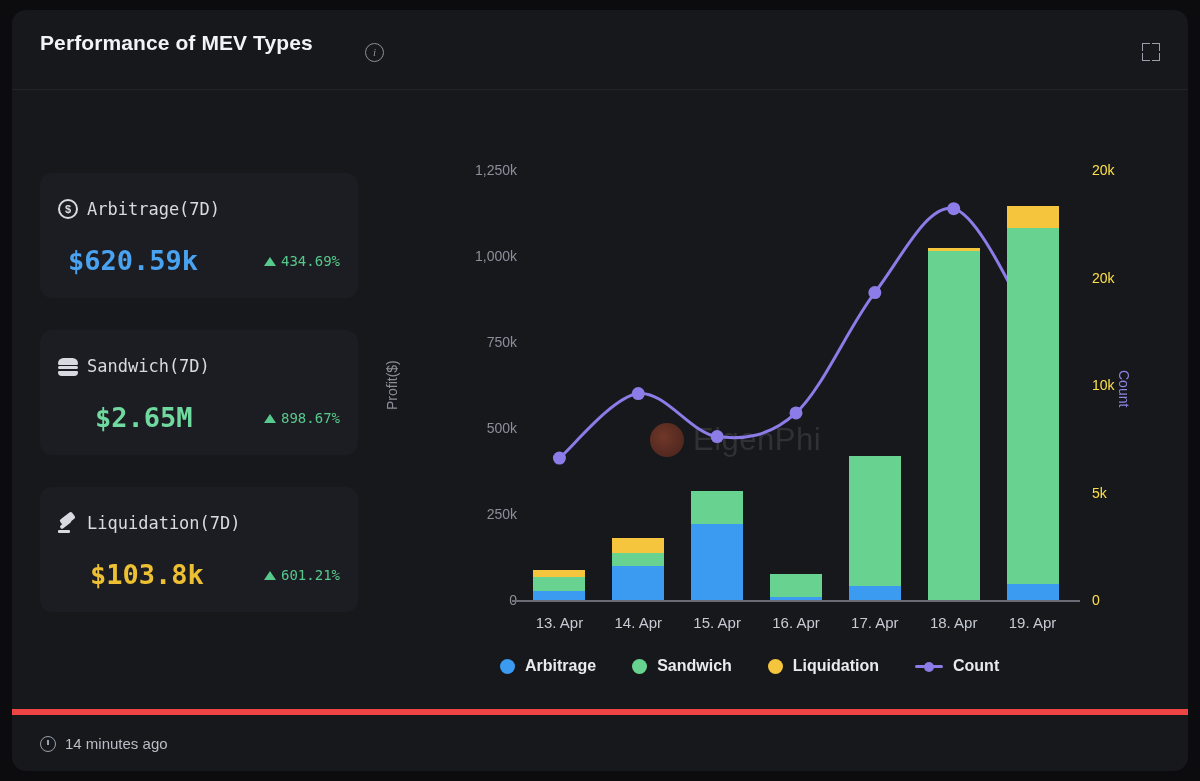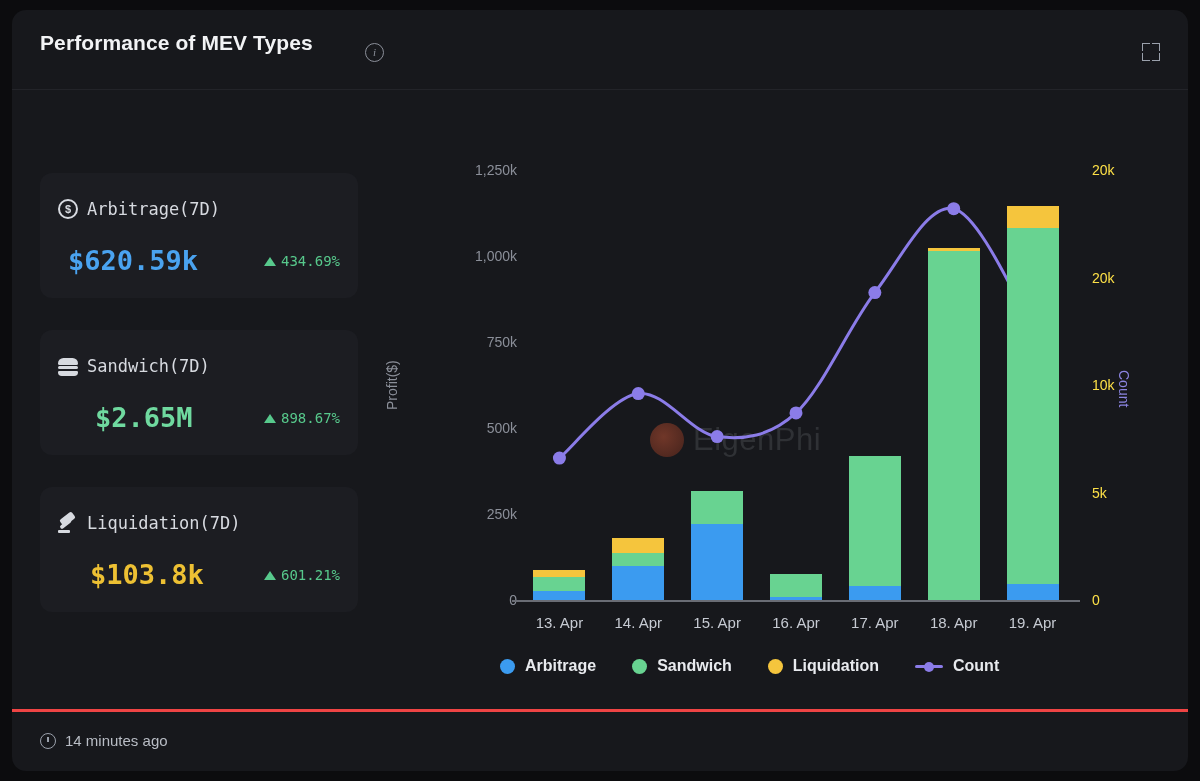--- a/index.html
+++ b/index.html
@@ -294,21 +294,21 @@
   }
   .lg-line b {
     position: absolute; top: 3.5px; left: 9px;
     width: 10px; height: 10px; border-radius: 50%; background: #8b7ce8;
   }
   
   .footer {
     position: absolute;
     left: 0; bottom: 0;
     width: 100%; height: 62px;
-    border-top: 3px solid #ef4444;
+    border-top: 6px solid #ef4444;
     box-sizing: border-box;
   }
   .footer .txt {
     position: absolute;
     left: 53px; top: 20px;
     font-size: 15px;
     color: #b9bdc5;
   }
   .clock {
     position: absolute;

